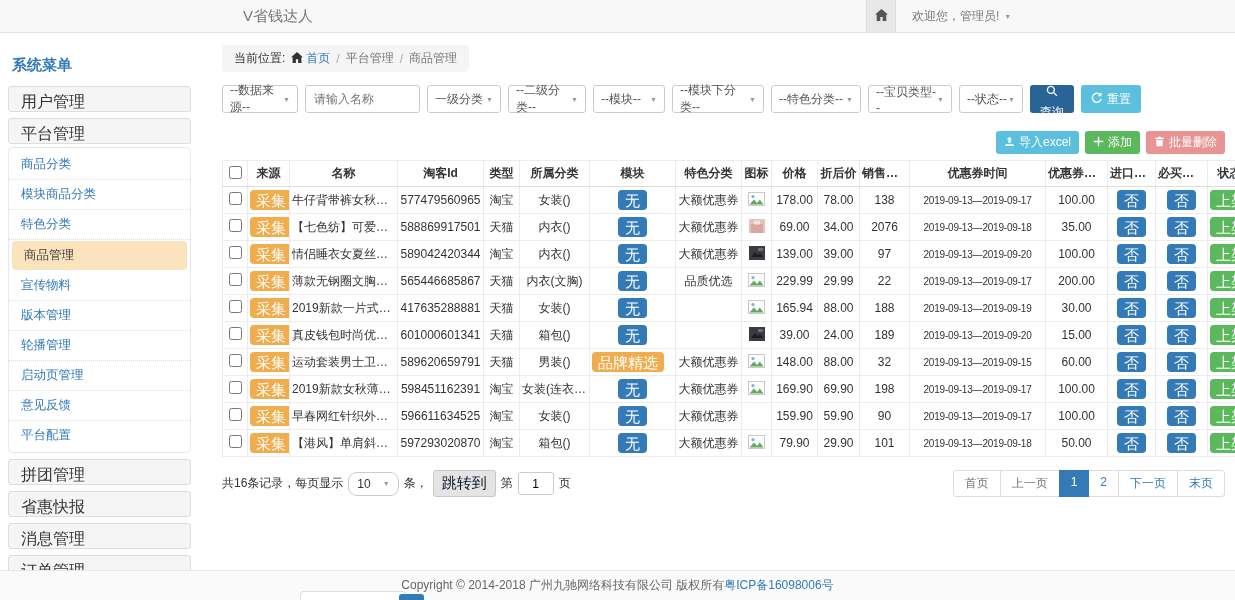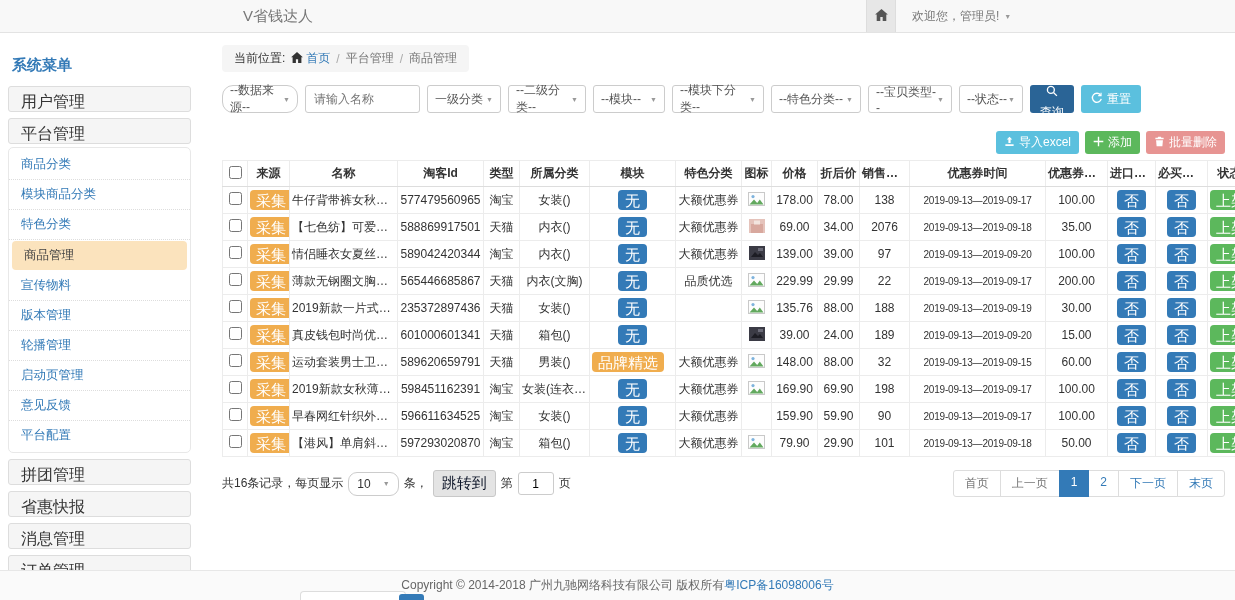--- a/index.html
+++ b/index.html
@@ -134,21 +134,21 @@
         </span>
         <span class="crumb-link">首页</span>
       </span>
       <span class="crumb-sep">/</span>
       <span class="crumb-muted">平台管理</span>
       <span class="crumb-sep">/</span>
       <span class="crumb-muted">商品管理</span>
     </div>
 
     <div class="filters" id="filter-bar">
-        <div class="select" style="width: 76px; border-radius: 11px;">
+        <div class="select" style="width: 76px;">
           <span>--数据来源--</span>
           <span class="caret">▼</span>
         </div>
         <input class="txt-input" placeholder="请输入名称" style="">
         <div class="select" style="width: 74px;">
           <span>一级分类</span>
           <span class="caret">▼</span>
         </div>
         <div class="select" style="width: 78px;">
           <span>--二级分类--</span>
@@ -325,31 +325,31 @@
             <td class="time">2019-09-13—2019-09-17</td>
             <td>200.00</td>
             <td><span class="badge badge-blue">否</span></td>
             <td><span class="badge badge-blue">否</span></td>
             <td><span class="badge badge-green">上架</span></td>
           </tr>
           <tr>
             <td><input type="checkbox" style=""></td>
             <td><span class="badge badge-orange">采集</span></td>
             <td>2019新款一片式系...</td>
-            <td>235372897436</td>
+            <td>417635288881</td>
             <td>天猫</td>
             <td>女装()</td>
             <td><span class="badge badge-blue">无</span></td>
             <td></td>
             <td><span><svg width="17" height="14" viewBox="0 0 17 14">
                   <rect x="0.5" y="0.5" width="16" height="13" fill="#fdfdfd" stroke="#c9c9c9"></rect>
                   <circle cx="5" cy="4.6" r="1.6" fill="#7eb3dd"></circle>
                   <path d="M1.5 12.5l4.5-5 3.2 3.4 2.6-3.4 3.7 5z" fill="#63a95f"></path>
                 </svg></span></td>
-            <td>135.76</td>
+            <td>165.94</td>
             <td>88.00</td>
             <td>188</td>
             <td class="time">2019-09-13—2019-09-19</td>
             <td>30.00</td>
             <td><span class="badge badge-blue">否</span></td>
             <td><span class="badge badge-blue">否</span></td>
             <td><span class="badge badge-green">上架</span></td>
           </tr>
           <tr>
             <td><input type="checkbox" style=""></td>

